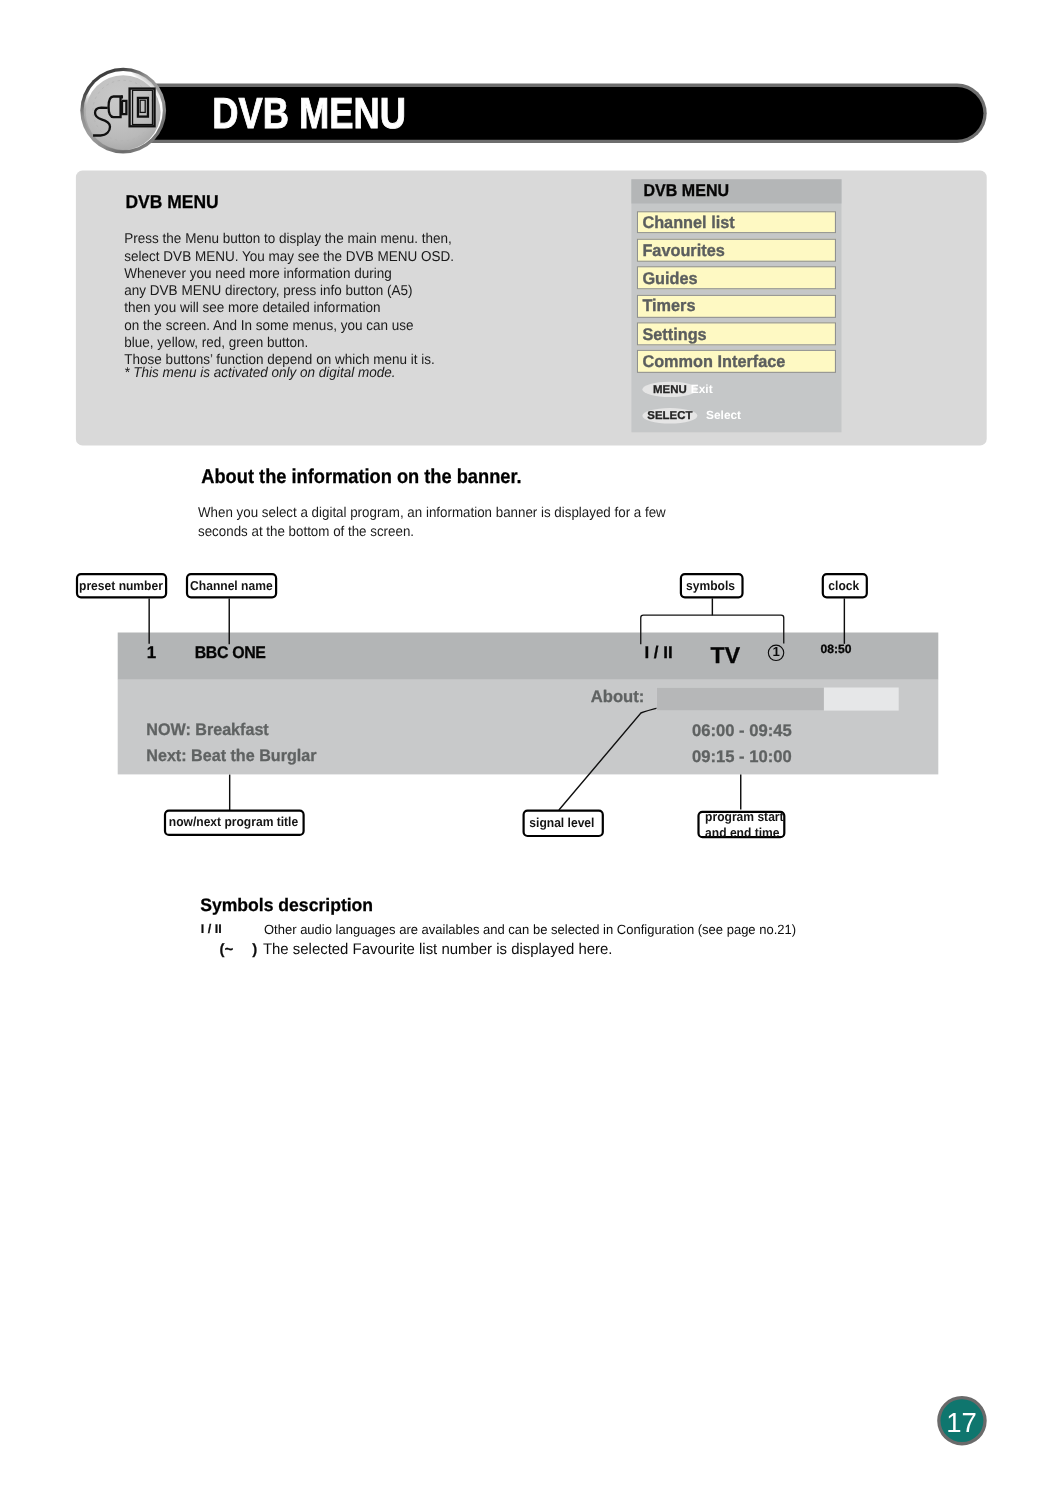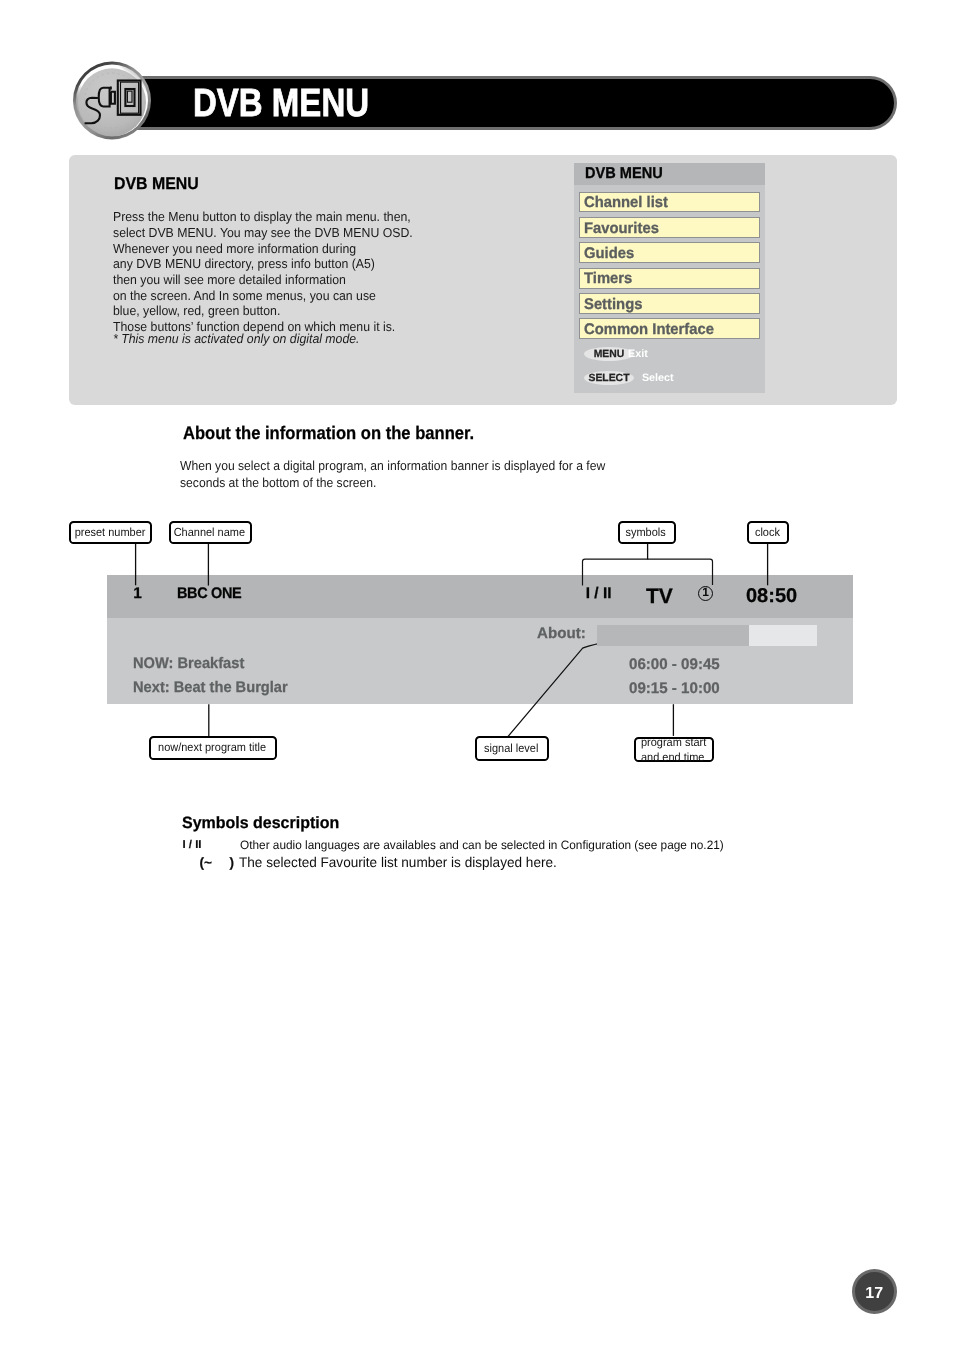--- a/index.html
+++ b/index.html
@@ -50,21 +50,21 @@
   
   #about-heading{left:182.9px;top:422.8px;font-size:18.2px;font-weight:700;letter-spacing:0px;
      -webkit-text-stroke:0.25px #000;
      transform:scaleX(0.912);transform-origin:left top;}
   #about-para{left:180.3px;top:458.1px;font-size:13px;line-height:16.7px;color:#1a1a1a;white-space:nowrap;
      transform:scaleX(0.934);transform-origin:left top;}
 
   
   .callout{position:absolute;box-sizing:border-box;border:2px solid #000;border-radius:4.6px;
      background:#fff;color:#141414;white-space:nowrap;padding-right:1.5px;
-     display:flex;align-items:center;justify-content:center;flex-direction:column;}
+     display:flex;align-items:center;justify-content:center;flex-direction:column;font-weight:bold;}
   .callout > span, .callout.t{font-size:11.8px;line-height:1.0;
      transform:scaleX(0.93);transform-origin:center center;}
 
   
   #banner-top{left:107.1px;top:574.6px;width:745.8px;height:43px;background:#b3b5b6;}
   #banner-bot{left:107.1px;top:617.6px;width:745.8px;height:86.5px;background:#c8c9ca;}
   .bn-t{position:absolute;font-weight:700;color:#050505;white-space:nowrap;
      -webkit-text-stroke:0.25px #050505;transform-origin:left top;}
   .bn-g{position:absolute;font-weight:700;color:#5f6262;white-space:nowrap;
      -webkit-text-stroke:0.25px #5f6262;
@@ -80,22 +80,22 @@
   #sym-heading{left:182px;top:813.9px;font-size:16.4px;font-weight:700;
      -webkit-text-stroke:0.25px #000;
      transform:scaleX(0.975);transform-origin:left top;}
   .sym-sym{position:absolute;font-size:11.4px;font-weight:700;color:#0d0d0d;white-space:nowrap;
      -webkit-text-stroke:0.2px #0d0d0d;}
   .sym-txt{position:absolute;color:#0d0d0d;white-space:nowrap;
      transform:scaleX(0.97);transform-origin:left top;}
 
   
   #page-num{left:851.5px;top:1269.3px;width:45.3px;height:45.2px;border-radius:50%;
-     background:#404040;box-sizing:border-box;border:3.6px solid #6a6a6a;
-     color:#fff;font-size:16px;font-weight:700;text-align:center;line-height:44.2px;
+     background:#0f766e;box-sizing:border-box;border:3.6px solid #6a6a6a;
+     color:#fff;font-size:25px;font-weight:400;text-align:center;line-height:44.2px;
      letter-spacing:0px;}
 </style>
 </head>
 <body>
 
 <div class="abs" id="header-bar">
   <div class="inner"></div>
 </div>
 <div class="abs" id="header-title">DVB MENU</div>
 <div class="abs" id="header-badge">
@@ -222,21 +222,21 @@
   </g>
 </svg>
 
 <div class="abs bn-t" style="left:133.3px;top:584.5px;font-size:15.4px">1</div>
 <div class="abs bn-t" style="left:177.1px;top:584.5px;font-size:15.4px;transform:scaleX(0.94);letter-spacing:-0.35px">BBC ONE</div>
 <div class="abs bn-t" style="left:585.8px;top:584.5px;font-size:15.4px">I / II</div>
 <div class="abs bn-t" style="left:646px;top:584.5px;font-size:21px">TV</div>
 <div class="abs" id="fav-circle">
     <span>1</span>
   </div>
-<div class="abs bn-t" style="left:746px;top:584.5px;font-size:20px">08:50</div>
+<div class="abs bn-t" style="left:746px;top:584.5px;font-size:11px">08:50</div>
 
 <div class="abs bn-g" style="left:537.4px;top:625.3px;transform:scaleX(0.99)">About:</div>
 <div class="abs" id="sig-bar-bg"></div>
 <div class="abs" id="sig-bar-fill"></div>
 
 <div class="abs bn-g" style="left:132.8px;top:655.4px">NOW: Breakfast</div>
 <div class="abs bn-g" style="left:132.8px;top:679.4px">Next: Beat the Burglar</div>
 <div class="abs bn-g" style="left:629.1px;top:655.8px;transform:scaleX(0.988)">06:00 - 09:45</div>
 <div class="abs bn-g" style="left:629.1px;top:679.8px;transform:scaleX(0.988)">09:15 - 10:00</div>
 

